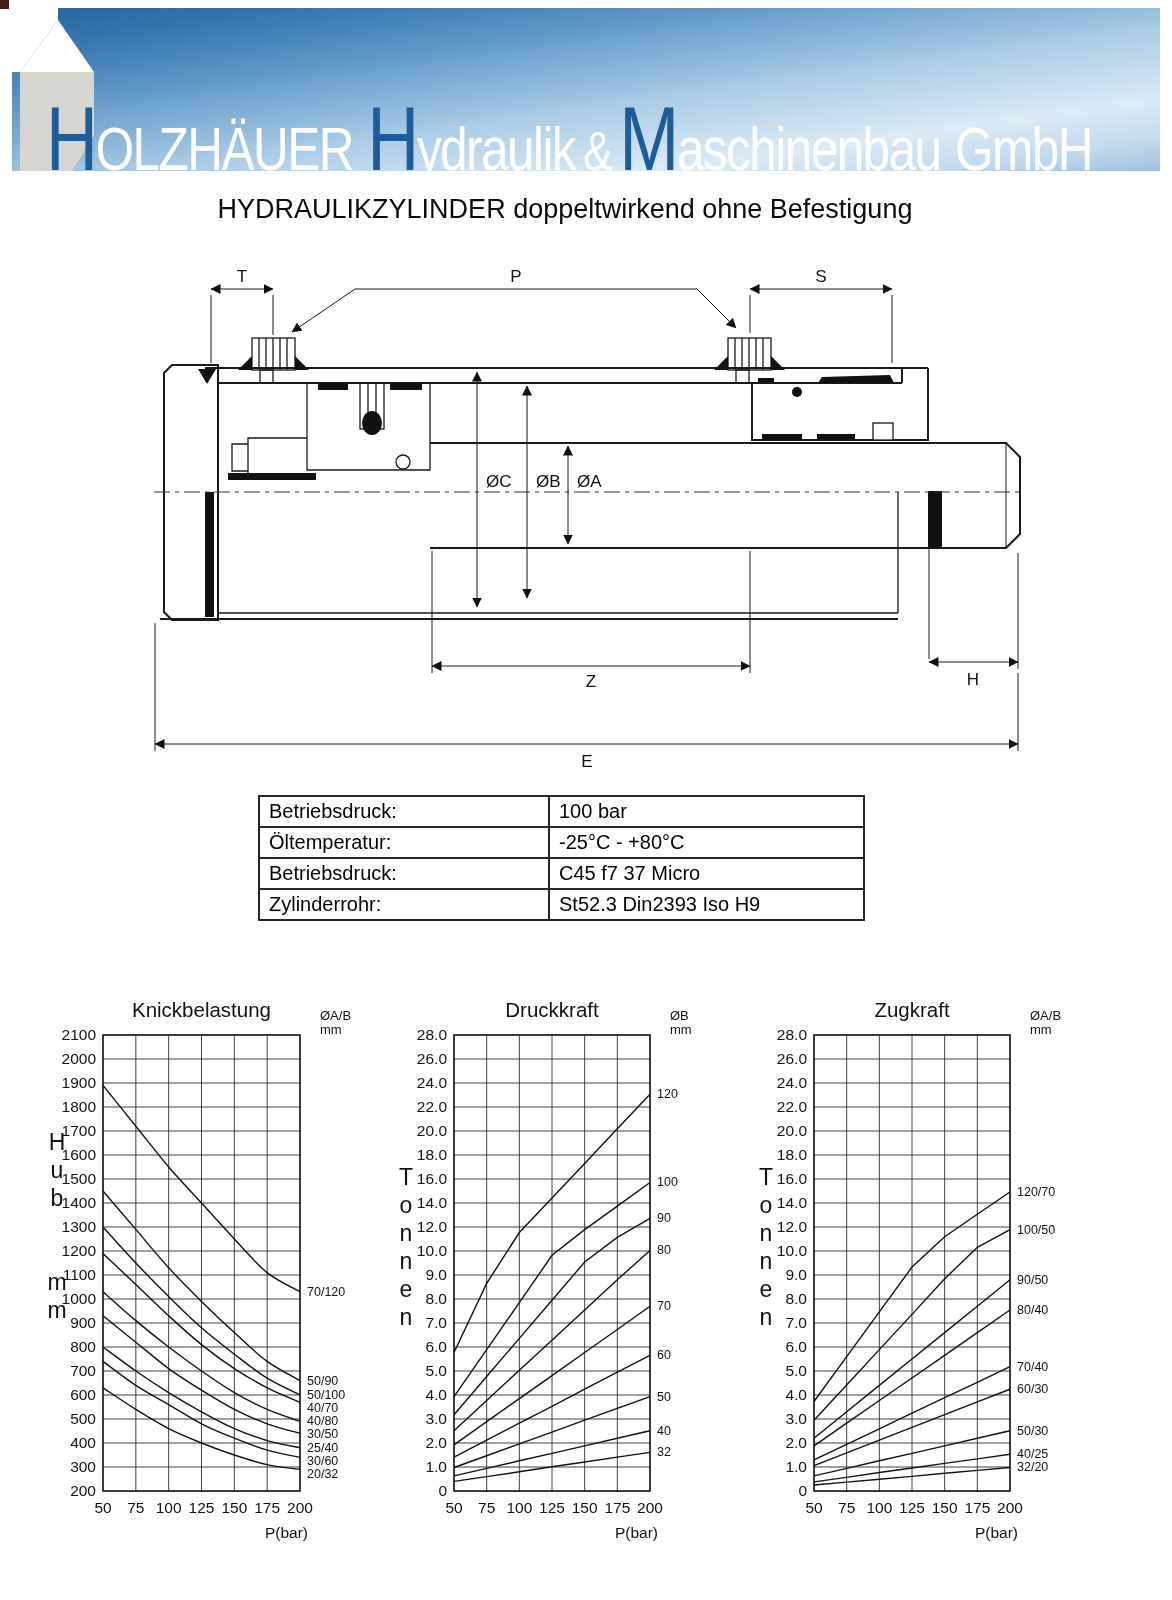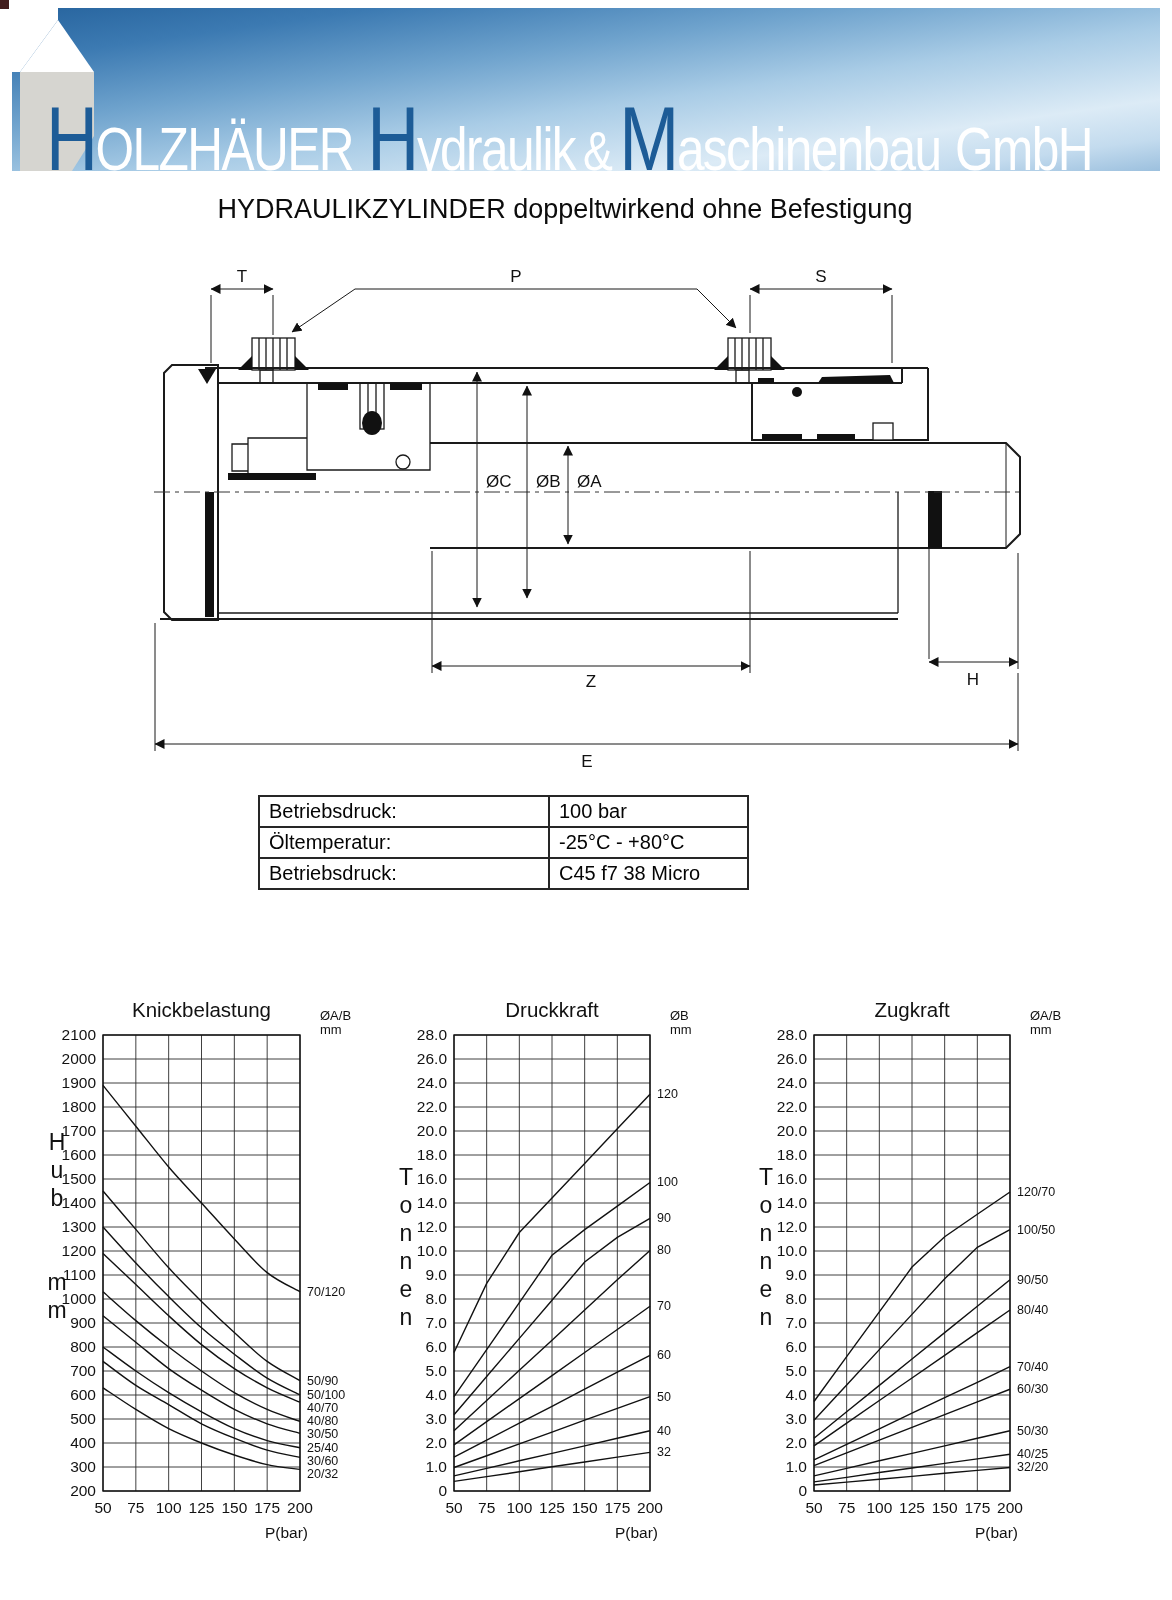--- a/index.html
+++ b/index.html
@@ -22,21 +22,21 @@
 
   
   .doc-title{position:absolute;top:194px;left:0;width:1172px;margin:0;text-align:center;
     font-size:27px;font-weight:400;color:#0c0c0c;transform:translateX(-21px);letter-spacing:0px;}
 
   
   .drawing{position:absolute;left:150px;top:255px;}
   .drawing text{font-size:17px;fill:#111;}
 
   
-  .specs{position:absolute;left:258px;top:795px;width:491px;border-collapse:collapse;}
+  .specs{position:absolute;left:258px;top:795px;width:607px;border-collapse:collapse;}
   .specs td{border:2px solid #262626;height:26px;font-size:20px;color:#040404;
     padding:1px 6px 2px 9px;vertical-align:middle;}
   .specs td.k{width:273px;}
 
   
   .charts svg{position:absolute;top:995px;}
   #chart-0{left:35px;}
   #chart-1{left:388px;}
   #chart-2{left:748px;}
   .charts text{fill:#121212;}
@@ -184,21 +184,25 @@
       <tr>
         <td class="k">Betriebsdruck:</td>
         <td>100 bar</td>
       </tr>
       <tr>
         <td class="k">Öltemperatur:</td>
         <td>-25°C - +80°C</td>
       </tr>
       <tr>
         <td class="k">Betriebsdruck:</td>
-        <td>C45 f7 38 Micro</td>
+        <td>C45 f7 37 Micro</td>
+      </tr>
+      <tr>
+        <td class="k">Zylinderrohr:</td>
+        <td>St52.3 Din2393 Iso H9</td>
       </tr>
     </tbody>
   </table>
 
   <div class="charts">
     <svg id="chart-0" width="352" height="560" viewBox="0 0 352 560">
         <text x="166.5" y="22" text-anchor="middle" font-size="20.5">Knickbelastung</text>
         <text x="285" y="25" font-size="13">ØA/B</text>
         <text x="285" y="39" font-size="13">mm</text>
         <g stroke="#2b2b2b" stroke-width="0.9">

